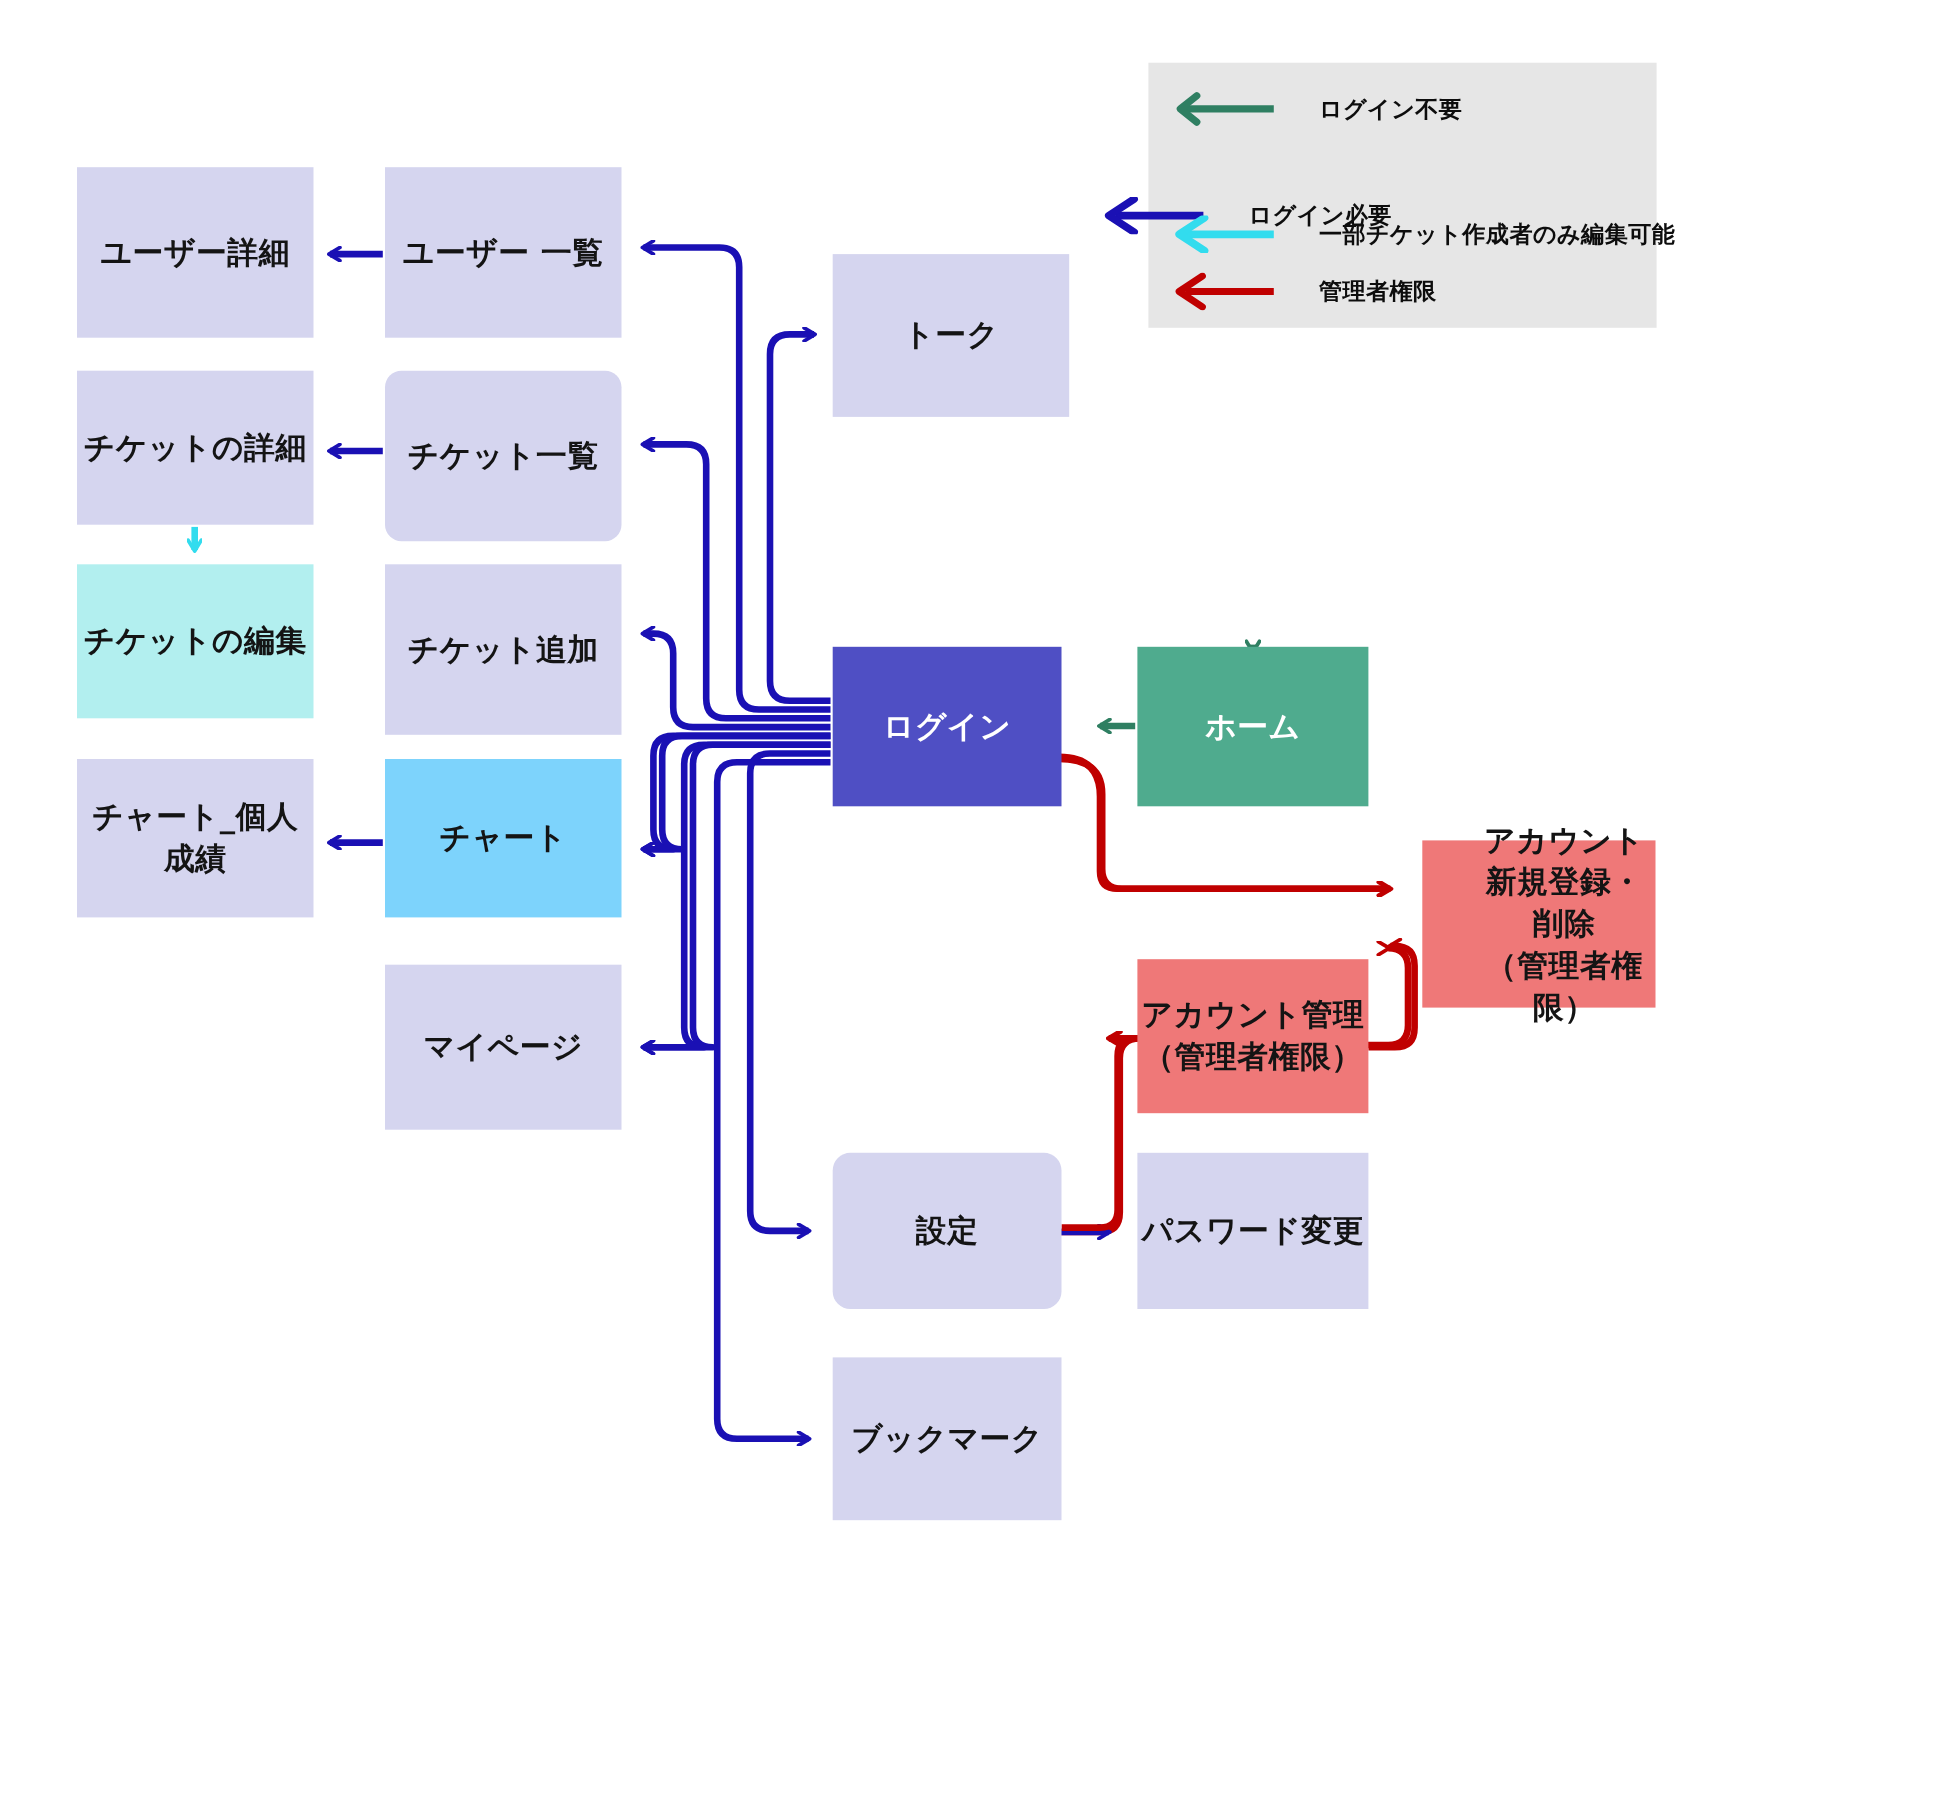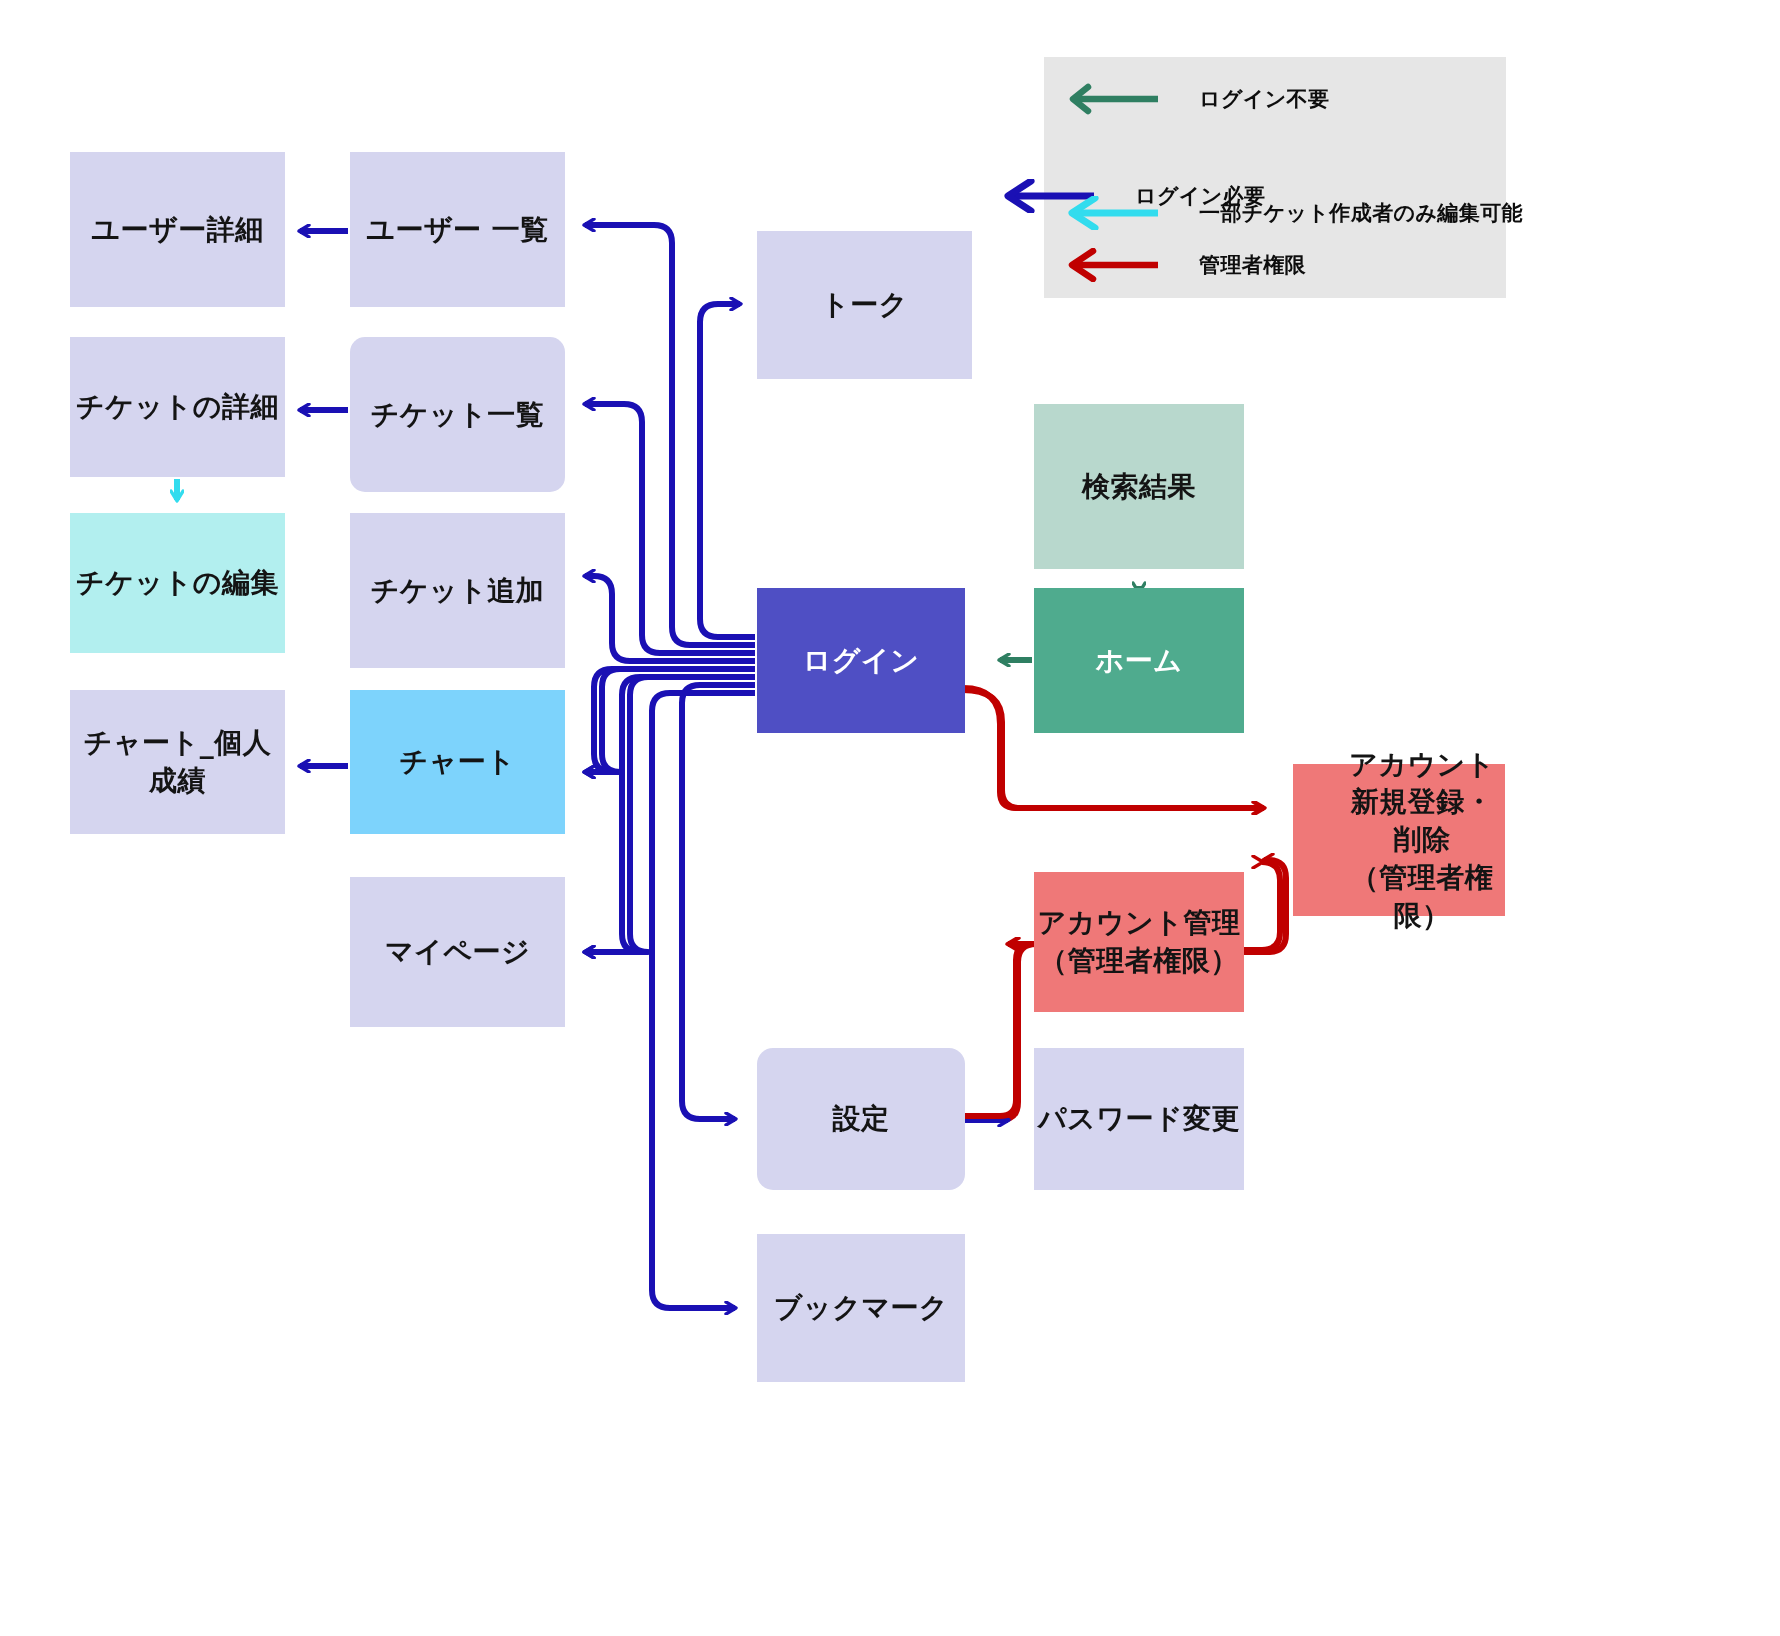--- a/index.html
+++ b/index.html
@@ -164,23 +164,20 @@
   </div>
 
   <div class="node dark-text" style="left:350px; top:877px; width:215px; height:150px; background:#d5d5ef;">
     <span>マイページ</span>
   </div>
 
   <div class="node dark-text" style="left:757px; top:231px; width:215px; height:148px; background:#d5d5ef;">
     <span>トーク</span>
   </div>
 
-  <div class="node dark-text" style="left:1034px; top:404px; width:210px; height:165px; background:#b8d8cd;">
-    <span>検索結果</span>
-  </div>
 
   <div class="node light-text" style="left:757px; top:588px; width:208px; height:145px; background:#4f4fc4;">
     <span>ログイン</span>
   </div>
 
   <div class="node light-text" style="left:1034px; top:588px; width:210px; height:145px; background:#4fab8e;">
     <span>ホーム</span>
   </div>
 
   <div class="node dark-text" style="left:1293px; top:764px; width:212px; height:152px; background:#ef7878;">

